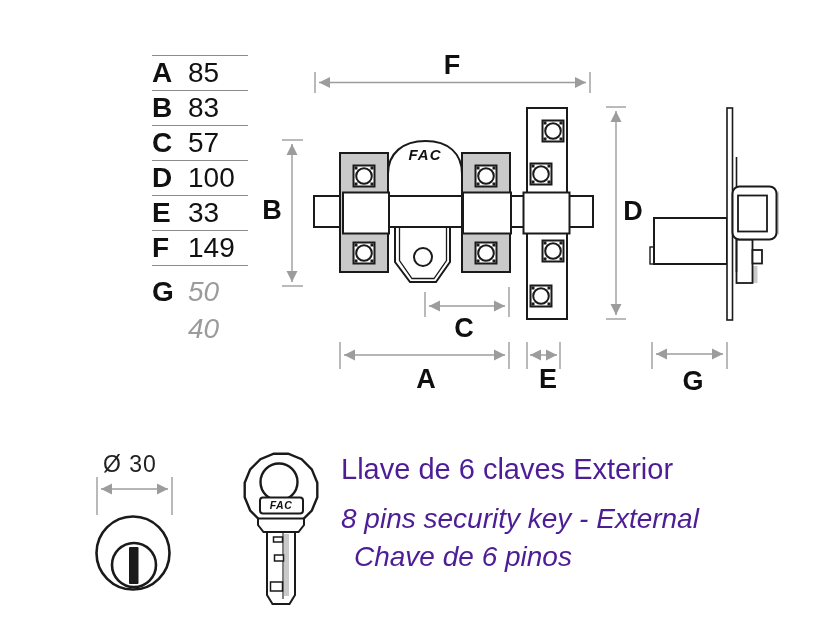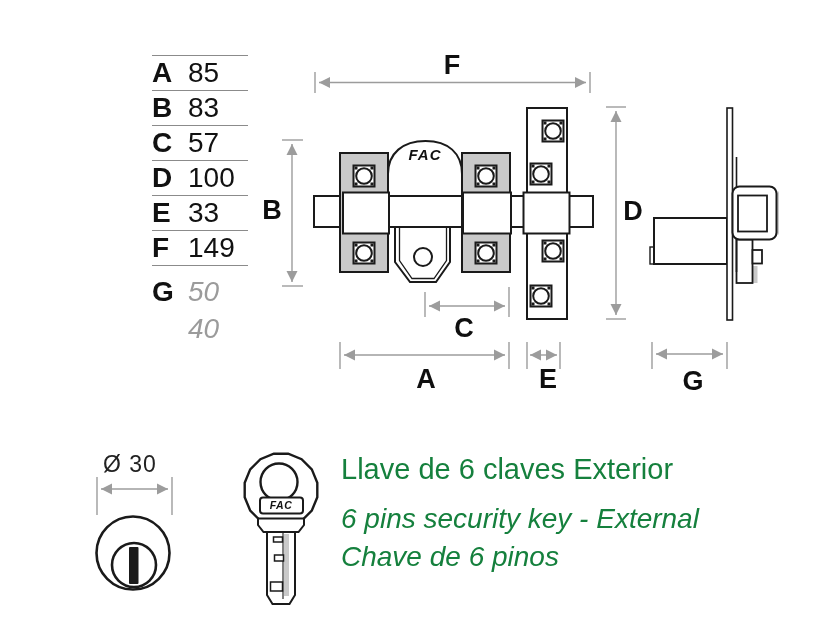--- a/index.html
+++ b/index.html
@@ -17,24 +17,24 @@
   .gv{color:#9b9b9b;font-style:italic;}
   
   .dim{position:absolute;font-weight:bold;font-size:27px;color:#0f0f0f;transform:translateX(-50%);white-space:nowrap;}
   .dia{position:absolute;font-size:23px;color:#222;letter-spacing:1px;white-space:nowrap;}
   
   .brand-front{position:absolute;left:425px;top:146px;transform:translateX(-50%);
                font-size:15px;font-weight:900;font-style:italic;letter-spacing:1px;color:#111;}
   .brand-key{position:absolute;left:281px;top:499px;transform:translateX(-50%);
              font-size:10.5px;font-weight:bold;font-style:italic;letter-spacing:.5px;color:#111;}
   
-  .caption{position:absolute;left:341px;top:453px;color:#15803d;}
+  .caption{position:absolute;left:341px;top:453px;color:#4c1d95;}
   .cap1{font-size:29px;line-height:33px;}
   .cap2{font-size:28px;line-height:33px;font-style:italic;margin-top:16px;}
-  .cap3{font-size:28px;line-height:33px;font-style:italic;margin-top:5px;}
+  .cap3{font-size:28px;line-height:33px;font-style:italic;margin-top:5px;margin-left:13px;}
 </style>
 </head>
 <body>
 
 <div class="canvas">
 
   <svg class="art" width="819" height="640" viewBox="0 0 819 640">
     <defs>
       <marker id="arr" viewBox="0 0 8 8" refX="8" refY="4" markerWidth="8" markerHeight="8" orient="auto-start-reverse">
         <path d="M0,0 L8,4 L0,8 Z" fill="#9c9c9c"></path>
@@ -192,17 +192,17 @@
   <span class="dim" style="left:426px;top:364px;">A</span>
   <span class="dim" style="left:548px;top:364px;">E</span>
   <span class="dim" style="left:693px;top:366px;">G</span>
   <span class="dia" style="left:103px;top:451px;text-align:right;">Ø 30</span>
 
   <span class="brand-front">FAC</span>
   <span class="brand-key">FAC</span>
 
   <div class="caption">
     <div class="cap1">Llave de 6 claves Exterior</div>
-    <div class="cap2">6 pins security key - External</div>
+    <div class="cap2">8 pins security key - External</div>
     <div class="cap3">Chave de 6 pinos</div>
   </div>
 
 </div>
 
 </body></html>

